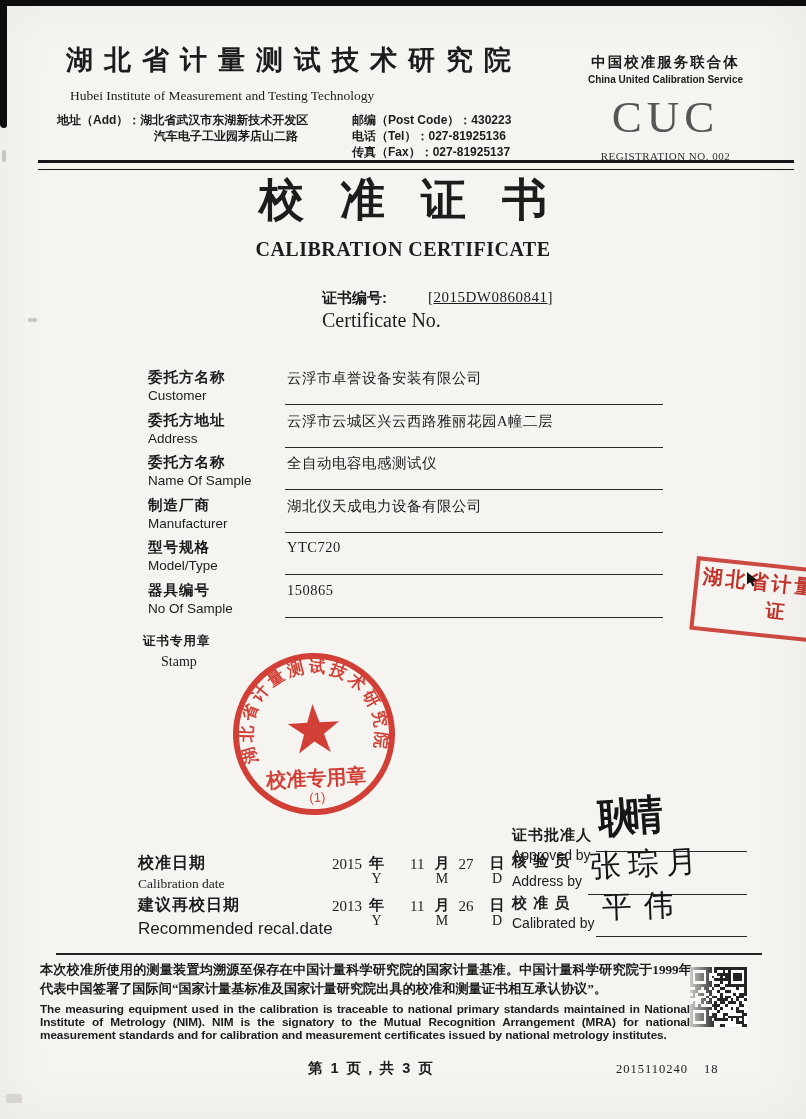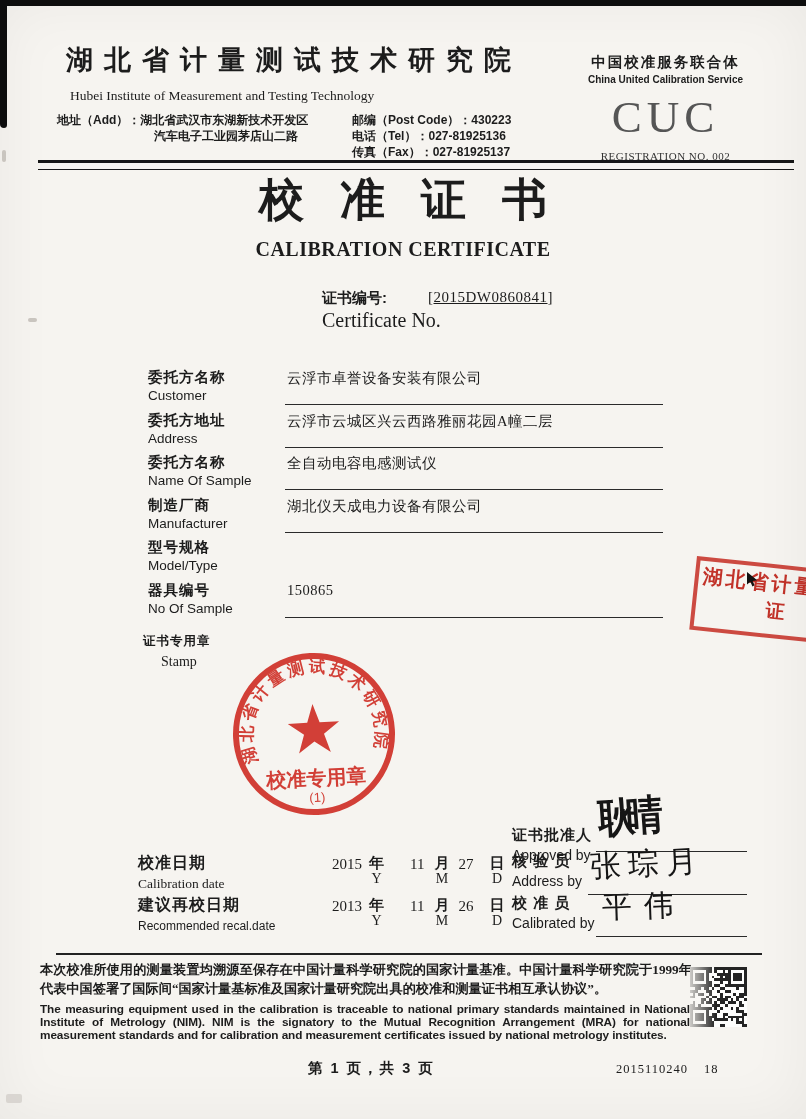--- a/index.html
+++ b/index.html
@@ -66,21 +66,21 @@
   .aprlabel .en{font-size:14px;margin-top:2px;}
   .sigline{height:0;border-bottom:1.5px solid #2a2a2a;}
   .sig{font-family:"Liberation Serif",serif;color:#161616;white-space:nowrap;}
   .sig1{left:598px;top:792px;font-size:37px;font-weight:700;letter-spacing:-9px;transform:rotate(-4deg) scaleY(1.12);}
   .sig2{left:590px;top:843px;font-size:31px;letter-spacing:7px;transform:rotate(-3deg);}
   .sig3{left:602px;top:886px;font-size:30px;letter-spacing:12px;transform:rotate(-2deg);}
 
   
   .datelabel .cn{font-size:16px;font-weight:bold;letter-spacing:1px;}
   .datelabel .en1{font-size:13.5px;font-family:"Liberation Serif",serif;margin-top:2px;}
-  .datelabel .en2{font-size:12px;margin-top:3px;}
+  .datelabel .en2{font-size:17px;margin-top:3px;}
   .dateval{display:flex;align-items:flex-start;font-family:"Liberation Serif",serif;font-size:15px;}
   .dateval .num{font-size:15px;padding-top:1px;}
   .ustack{display:inline-flex;flex-direction:column;align-items:center;line-height:16px;}
   .ustack .u-cn{font-size:15px;font-weight:bold;font-family:"Liberation Sans",sans-serif;}
   .ustack .u-en{font-size:14px;}
 
   
   .rule-footer{left:56px;top:953px;width:706px;height:2px;background:#222;}
   .foot-cn{left:40px;top:961px;width:652px;font-size:13.2px;font-weight:600;line-height:18.5px;
            font-family:"Liberation Serif",serif;text-align:justify;}
@@ -162,20 +162,21 @@
           <div class="cn">制造厂商</div>
           <div class="en">Manufacturer</div>
         </div>
       <div class="fval">湖北仪天成电力设备有限公司</div>
     </div>
     <div class="frow">
       <div class="flabel">
           <div class="cn">型号规格</div>
           <div class="en">Model/Type</div>
         </div>
+      <div class="fval">YTC720</div>
     </div>
     <div class="frow">
       <div class="flabel">
           <div class="cn">器具编号</div>
           <div class="en">No Of Sample</div>
         </div>
       <div class="fval">150865</div>
     </div>
   </div>
 

